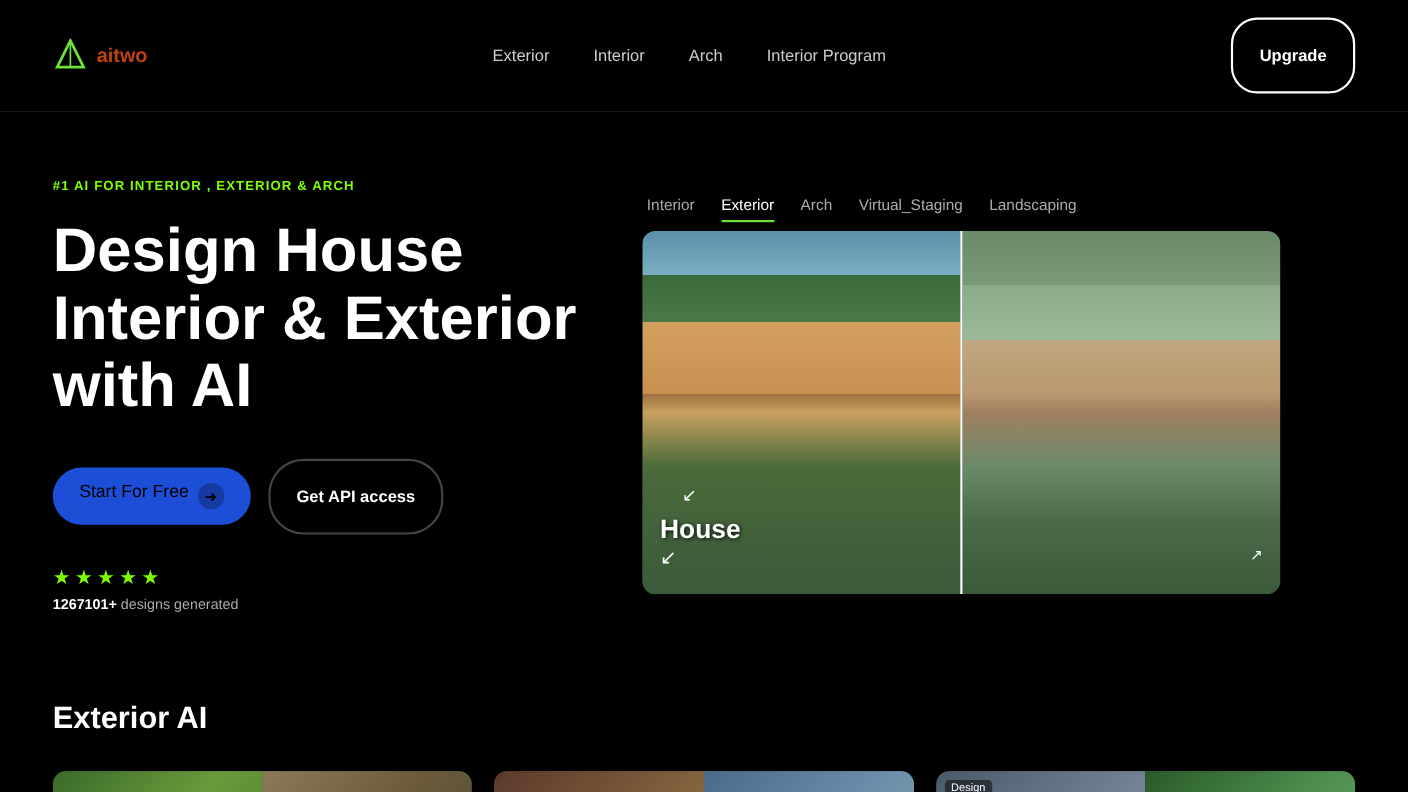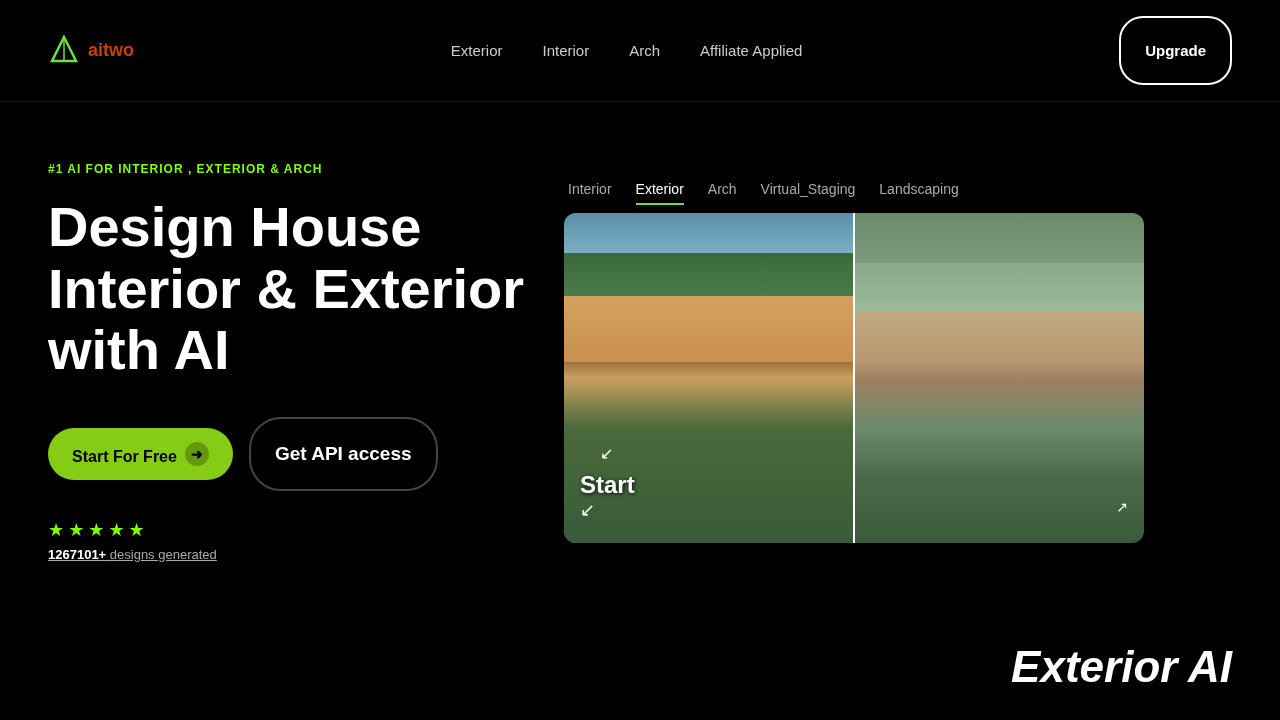--- a/index.html
+++ b/index.html
@@ -53,21 +53,21 @@
       font-size: 15px;
       font-weight: 600;
       cursor: pointer;
     }
 
     
     .hero {
       display: flex;
       align-items: center;
       padding: 60px 48px 40px;
-      gap: 36px;
+      gap: 56px;
     }
     .hero-left {
       flex: 1;
       max-width: 480px;
     }
     .hero-tag {
       color: #7fff00;
       font-size: 12px;
       font-weight: 700;
       letter-spacing: 1px;
@@ -80,62 +80,61 @@
       margin-bottom: 36px;
       color: #fff;
     }
     .hero-buttons {
       display: flex;
       gap: 16px;
       align-items: center;
       margin-bottom: 28px;
     }
     .btn-start {
-      background: #84cc16;
+      background: #1d4ed8;
       color: #000;
       border: none;
       padding: 14px 24px;
       border-radius: 32px;
       font-size: 16px;
-      font-weight: 700;
+      font-weight: 400;
       cursor: pointer;
       display: flex;
-      align-items: flex-end;
+      align-items: flex-start;
       gap: 8px;
     }
     .btn-start .arrow-circle {
       width: 24px;
       height: 24px;
       border-radius: 50%;
       background: rgba(0,0,0,0.25);
       display: flex;
       align-items: center;
       justify-content: center;
       font-size: 14px;
     }
     .btn-api {
       background: transparent;
       color: #fff;
       border: 2px solid #444;
       padding: 24px 24px;
       border-radius: 32px;
-      font-size: 19px;
+      font-size: 15px;
       font-weight: 600;
       cursor: pointer;
     }
     .stars {
       display: flex;
       gap: 4px;
       margin-bottom: 6px;
     }
     .star { color: #7fff00; font-size: 18px; }
     .designs-count {
       font-size: 13px;
       color: #aaa;
-      text-decoration: underline;
     }
     .designs-count strong { color: #fff; }
 
     
     .hero-right {
       flex: 1;
       max-width: 580px;
     }
     .preview-tabs {
       display: flex;
@@ -248,25 +247,24 @@
           #4a6a4a 80%,
           #3a5a3a 100%
         );
     }
 
     
     .bottom-section {
       padding: 40px 48px 0;
     }
     .exterior-ai-title {
-      text-align: right;
-      font-size: 44px;
+      text-align: left;
+      font-size: 28px;
       font-weight: 800;
       margin-bottom: 32px;
-      font-style: italic;
     }
     .cards-row {
       display: flex;
       gap: 20px;
     }
     .card {
       flex: 1;
       background: #111;
       border-radius: 12px;
       overflow: hidden;
@@ -318,21 +316,21 @@
       <polygon points="16,2 28,26 4,26" fill="none" stroke="#6ee03a" stroke-width="2.5"></polygon>
       <line x1="16" y1="2" x2="16" y2="26" stroke="#6ee03a" stroke-width="1.5"></line>
     </svg>
     <span class="logo-text">aitwo</span>
   </div>
 
   <ul class="nav-links">
     <li><a href="#">Exterior</a></li>
     <li><a href="#">Interior</a></li>
     <li><a href="#">Arch</a></li>
-    <li><a href="#">Affiliate Applied</a></li>
+    <li><a href="#">Interior Program</a></li>
   </ul>
 
   <button class="upgrade-btn">Upgrade</button>
 </nav>
 
 <section class="hero">
 
   <div class="hero-left">
     <p class="hero-tag">#1 AI FOR INTERIOR , EXTERIOR &amp; ARCH</p>
     <h1 class="hero-title">Design House Interior &amp; Exterior with AI</h1>
@@ -367,21 +365,21 @@
 
     <div class="preview-image-container">
 
       <div class="preview-left">
         <div class="left-photo"></div>
 
         <div class="preview-label-left">
           <span class="label-arrow" style="font-size:16px; display:block; margin-bottom:60px; margin-left:20px;">↙</span>
         </div>
         <div style="position:absolute; bottom:18px; left:16px;">
-          <span style="color:#fff; font-size:24px; font-weight:800; text-shadow:1px 1px 4px rgba(0,0,0,0.9);">Start</span>
+          <span style="color:#fff; font-size:24px; font-weight:800; text-shadow:1px 1px 4px rgba(0,0,0,0.9);">House</span>
           <span style="color:#fff; font-size:18px; display:block; margin-bottom:4px;">↙</span>
         </div>
       </div>
 
       <div class="preview-divider"></div>
 
       <div class="preview-right">
         <div class="right-photo"></div>
         <div class="preview-label-right">
           <span style="color:#fff; font-size:14px; display:block; text-align:right; margin-bottom:4px;">↗</span>

